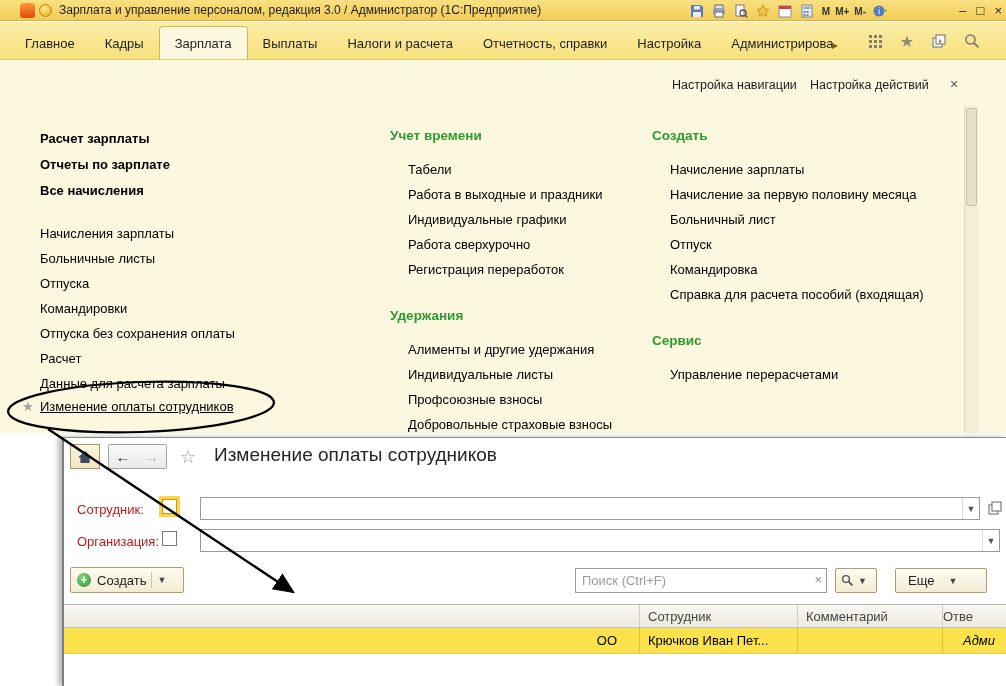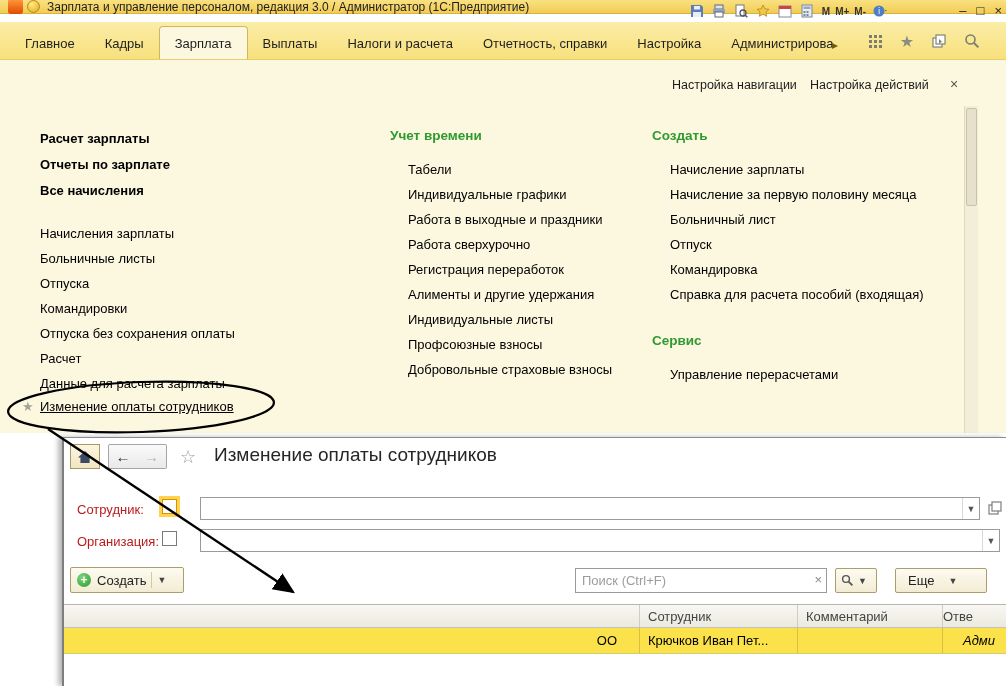--- a/index.html
+++ b/index.html
@@ -5,24 +5,24 @@
   * { margin:0; padding:0; box-sizing:border-box; }
   html,body { width:1006px; height:686px; }
   body {
     position:relative; overflow:hidden; background:#fff; color:#000;
     font-family:"Liberation Sans","DejaVu Sans",sans-serif; font-size:13px;
   }
   #root { position:absolute; inset:0; }
 
   
   .titlebar {
-    position:absolute; left:0; top:0; width:1006px; height:14px;
+    position:absolute; left:0; top:0; width:1006px; height:21px;
     background:linear-gradient(var(--titlebar-yellow,#f9e081),#f2cd55);
     border-bottom:1px solid #d9b33c;
-    display:flex; align-items:center; padding:0 8px; font-size:12px; color:#1d1d1d;
+    display:flex; align-items:center; padding:0 20px; font-size:12px; color:#1d1d1d;
   }
   .app-logo { width:15px; height:15px; border-radius:3px; background:linear-gradient(#ff9a3c,#e04a00); margin-right:4px; flex:0 0 auto; }
   .round-ico { width:13px; height:13px; border-radius:50%; background:radial-gradient(circle at 35% 30%,#ffe98a,#e8a818); border:1px solid #b98a10; margin-right:7px; flex:0 0 auto; }
   .tb-title { white-space:nowrap; overflow:hidden; }
   .tb-icons { position:absolute; right:118px; top:0; height:22px; display:flex; align-items:center; gap:7px; }
   .tb-ico { width:15px; height:15px; display:inline-flex; align-items:center; justify-content:center; cursor:pointer; }
   .membtns { display:flex; gap:5px; }
   .membtn { font-size:10px; font-weight:bold; color:#333; cursor:pointer; }
   .win-controls { position:absolute; right:4px; top:0; height:22px; display:flex; align-items:center; gap:10px; }
   .wc { font-size:13px; color:#222; cursor:pointer; line-height:22px; }
@@ -317,28 +317,29 @@
       <span class="fav-star">★</span>
       <span class="starred-label">Изменение оплаты сотрудников</span>
     </div>
 
     <div class="menu-col c2">
 
         <div class="mitem hdr">Учет времени</div>
 
         <div class="mitem">Табели</div>
 
+        <div class="mitem">Работа в выходные и праздники</div>
+
         <div class="mitem">Индивидуальные графики</div>
 
-        <div class="mitem">Работа в выходные и праздники</div>
-
         <div class="mitem">Работа сверхурочно</div>
 
         <div class="mitem">Регистрация переработок</div>
 
+        <div class="mitem hdr">Удержания</div>
 
         <div class="mitem">Алименты и другие удержания</div>
 
         <div class="mitem">Индивидуальные листы</div>
 
         <div class="mitem">Профсоюзные взносы</div>
 
         <div class="mitem">Добровольные страховые взносы</div>
       </div>
 

